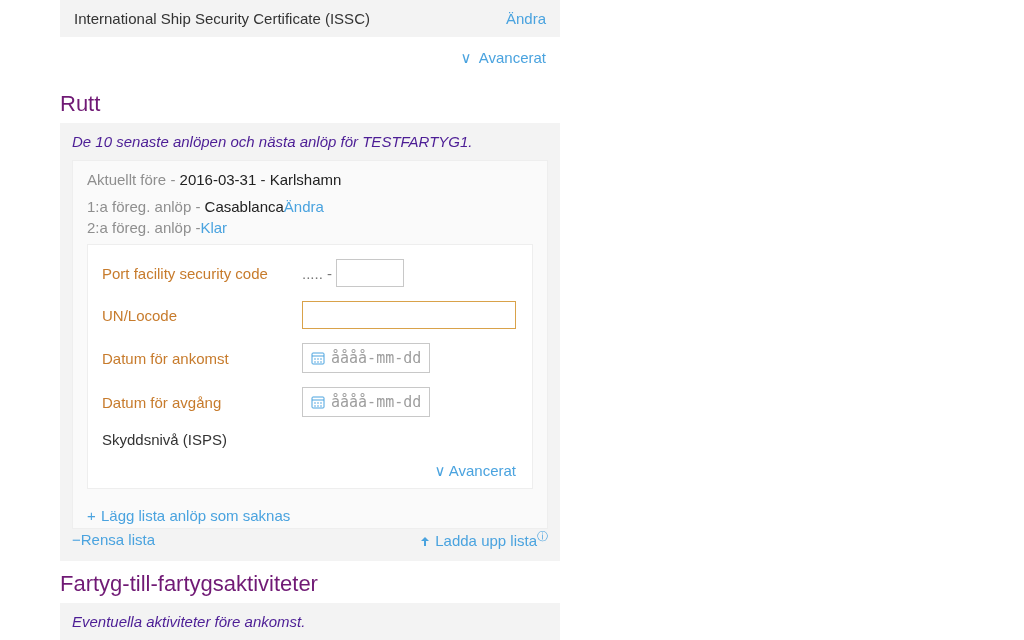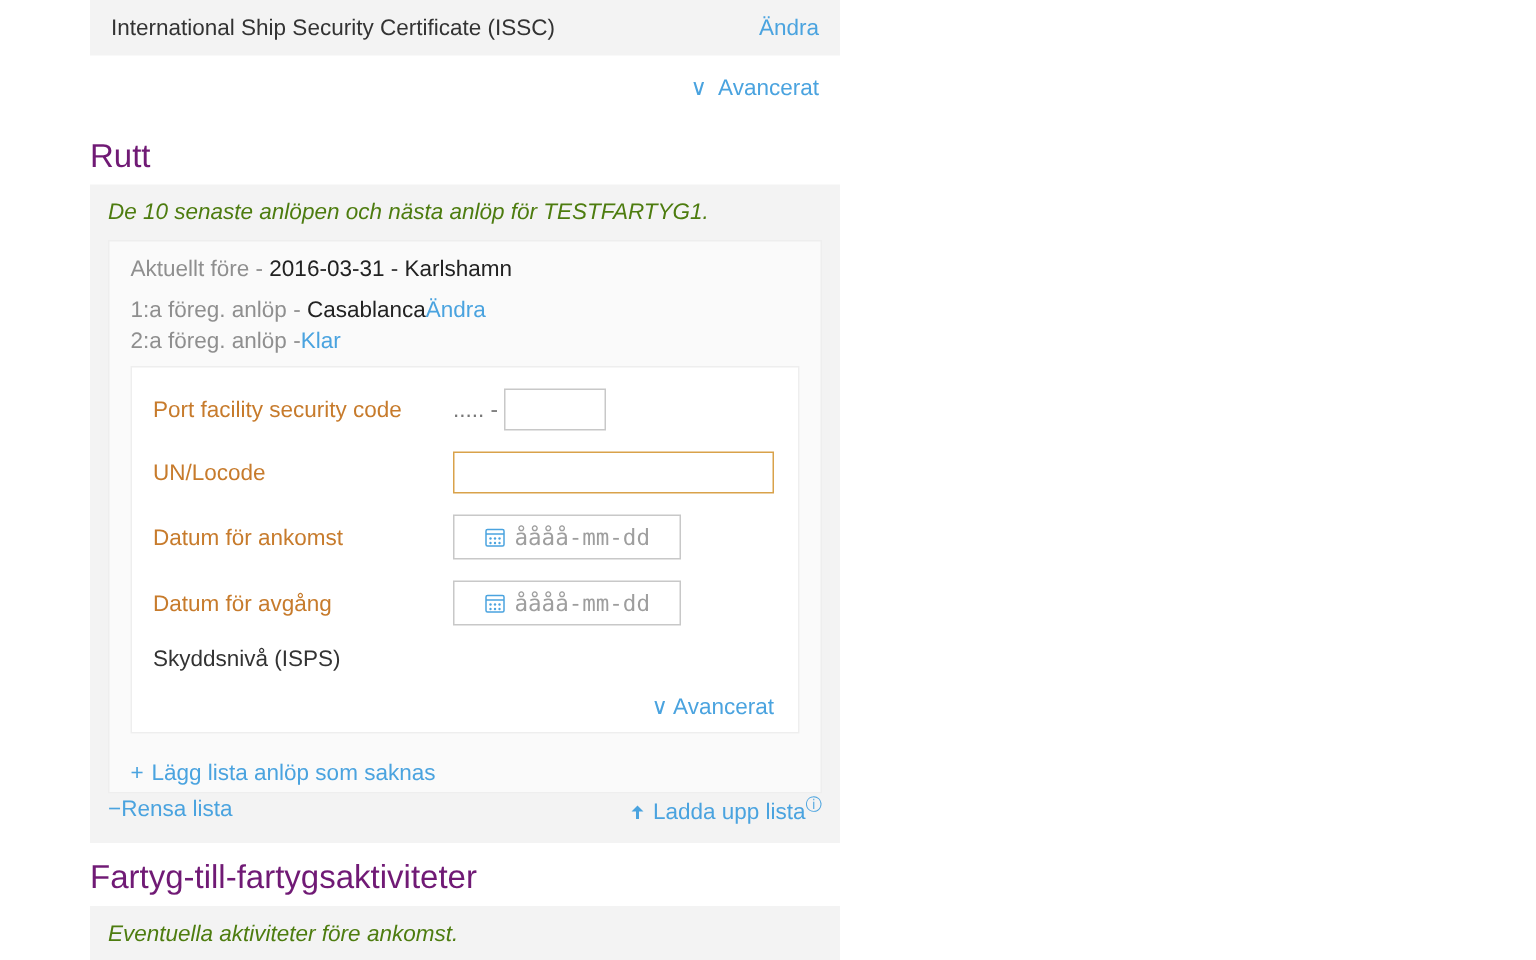--- a/index.html
+++ b/index.html
@@ -3,33 +3,33 @@
 <meta charset="utf-8">
 <style>
   html,body{margin:0;padding:0;font-family:"Helvetica Neue",Arial,sans-serif;font-size:15px;color:#333;background:#fff}
   .wrap{width:580px;margin-left:0;padding:0 20px 20px 60px;box-sizing:border-box}
   .row-band{background:#f3f3f3;padding:10px 14px;margin-bottom:6px;display:flex;justify-content:space-between;align-items:center}
   .link{color:#4aa3df;cursor:pointer}
   .adv-row{text-align:right;padding:6px 14px 14px 0}
   .adv-row .chev{color:#4aa3df;display:inline-block;margin-right:4px}
   h3.sec{font-weight:400;color:#701a75;margin:10px 0 6px 0;font-size:22px}
   .panel{background:#f3f3f3;padding:8px 12px 12px 12px}
-  .panel .caption{font-style:italic;color:#4d7c0f;margin:2px 0 10px 0}
+  .panel .caption{font-style:italic;color:#4c1d95;margin:2px 0 10px 0}
   .call-box{background:#fafafa;border:1px solid #eee;padding:10px 14px 4px 14px}
   .muted{color:#8f8f8f}
   .call-head{margin-bottom:10px}
   .prev-row{display:flex;justify-content:flex-start;align-items:center;margin-bottom:4px}
   .form-box{background:#fff;border:1px solid #eee;padding:14px 14px 4px 14px;margin-top:8px}
   .frow{display:flex;align-items:center;margin-bottom:14px}
   .frow .lbl{width:200px;color:#c77b2c}
   .frow .lbl.norm{color:#333}
   input.locode{width:200px;height:26px;border:1px solid #d9a24a;padding:0 6px;outline:none}
   .pfsc-dots{color:#777;margin-right:4px}
   input.pfsc{width:54px;height:26px;border:1px solid #c8c8c8;padding:0 6px}
-  .date-field{border:1px solid #c8c8c8;height:28px;display:inline-flex;align-items:center;padding:0 20px;color:#9e9e9e;font-family:monospace}
+  .date-field{border:1px solid #c8c8c8;height:28px;display:inline-flex;align-items:center;padding:0 8px;color:#9e9e9e;font-family:monospace}
   .date-field svg{margin-right:6px}
   select.isps{width:204px;height:30px;border:1px solid #c8c8c8;background:#fff;padding:0 6px;color:#333}
   .form-adv{text-align:right;color:#4aa3df;margin:2px 2px 4px 0}
   .add-row{color:#4aa3df;margin:18px 0 0 0;cursor:pointer}
   .plus{display:inline-block;width:14px}
   .bottom-row{display:flex;justify-content:space-between;align-items:center;color:#4aa3df;}
   .upload svg{vertical-align:-2px;margin-right:4px}
   .circ{font-size:11px;vertical-align:super}
   .strong{color:#222}
 </style>

